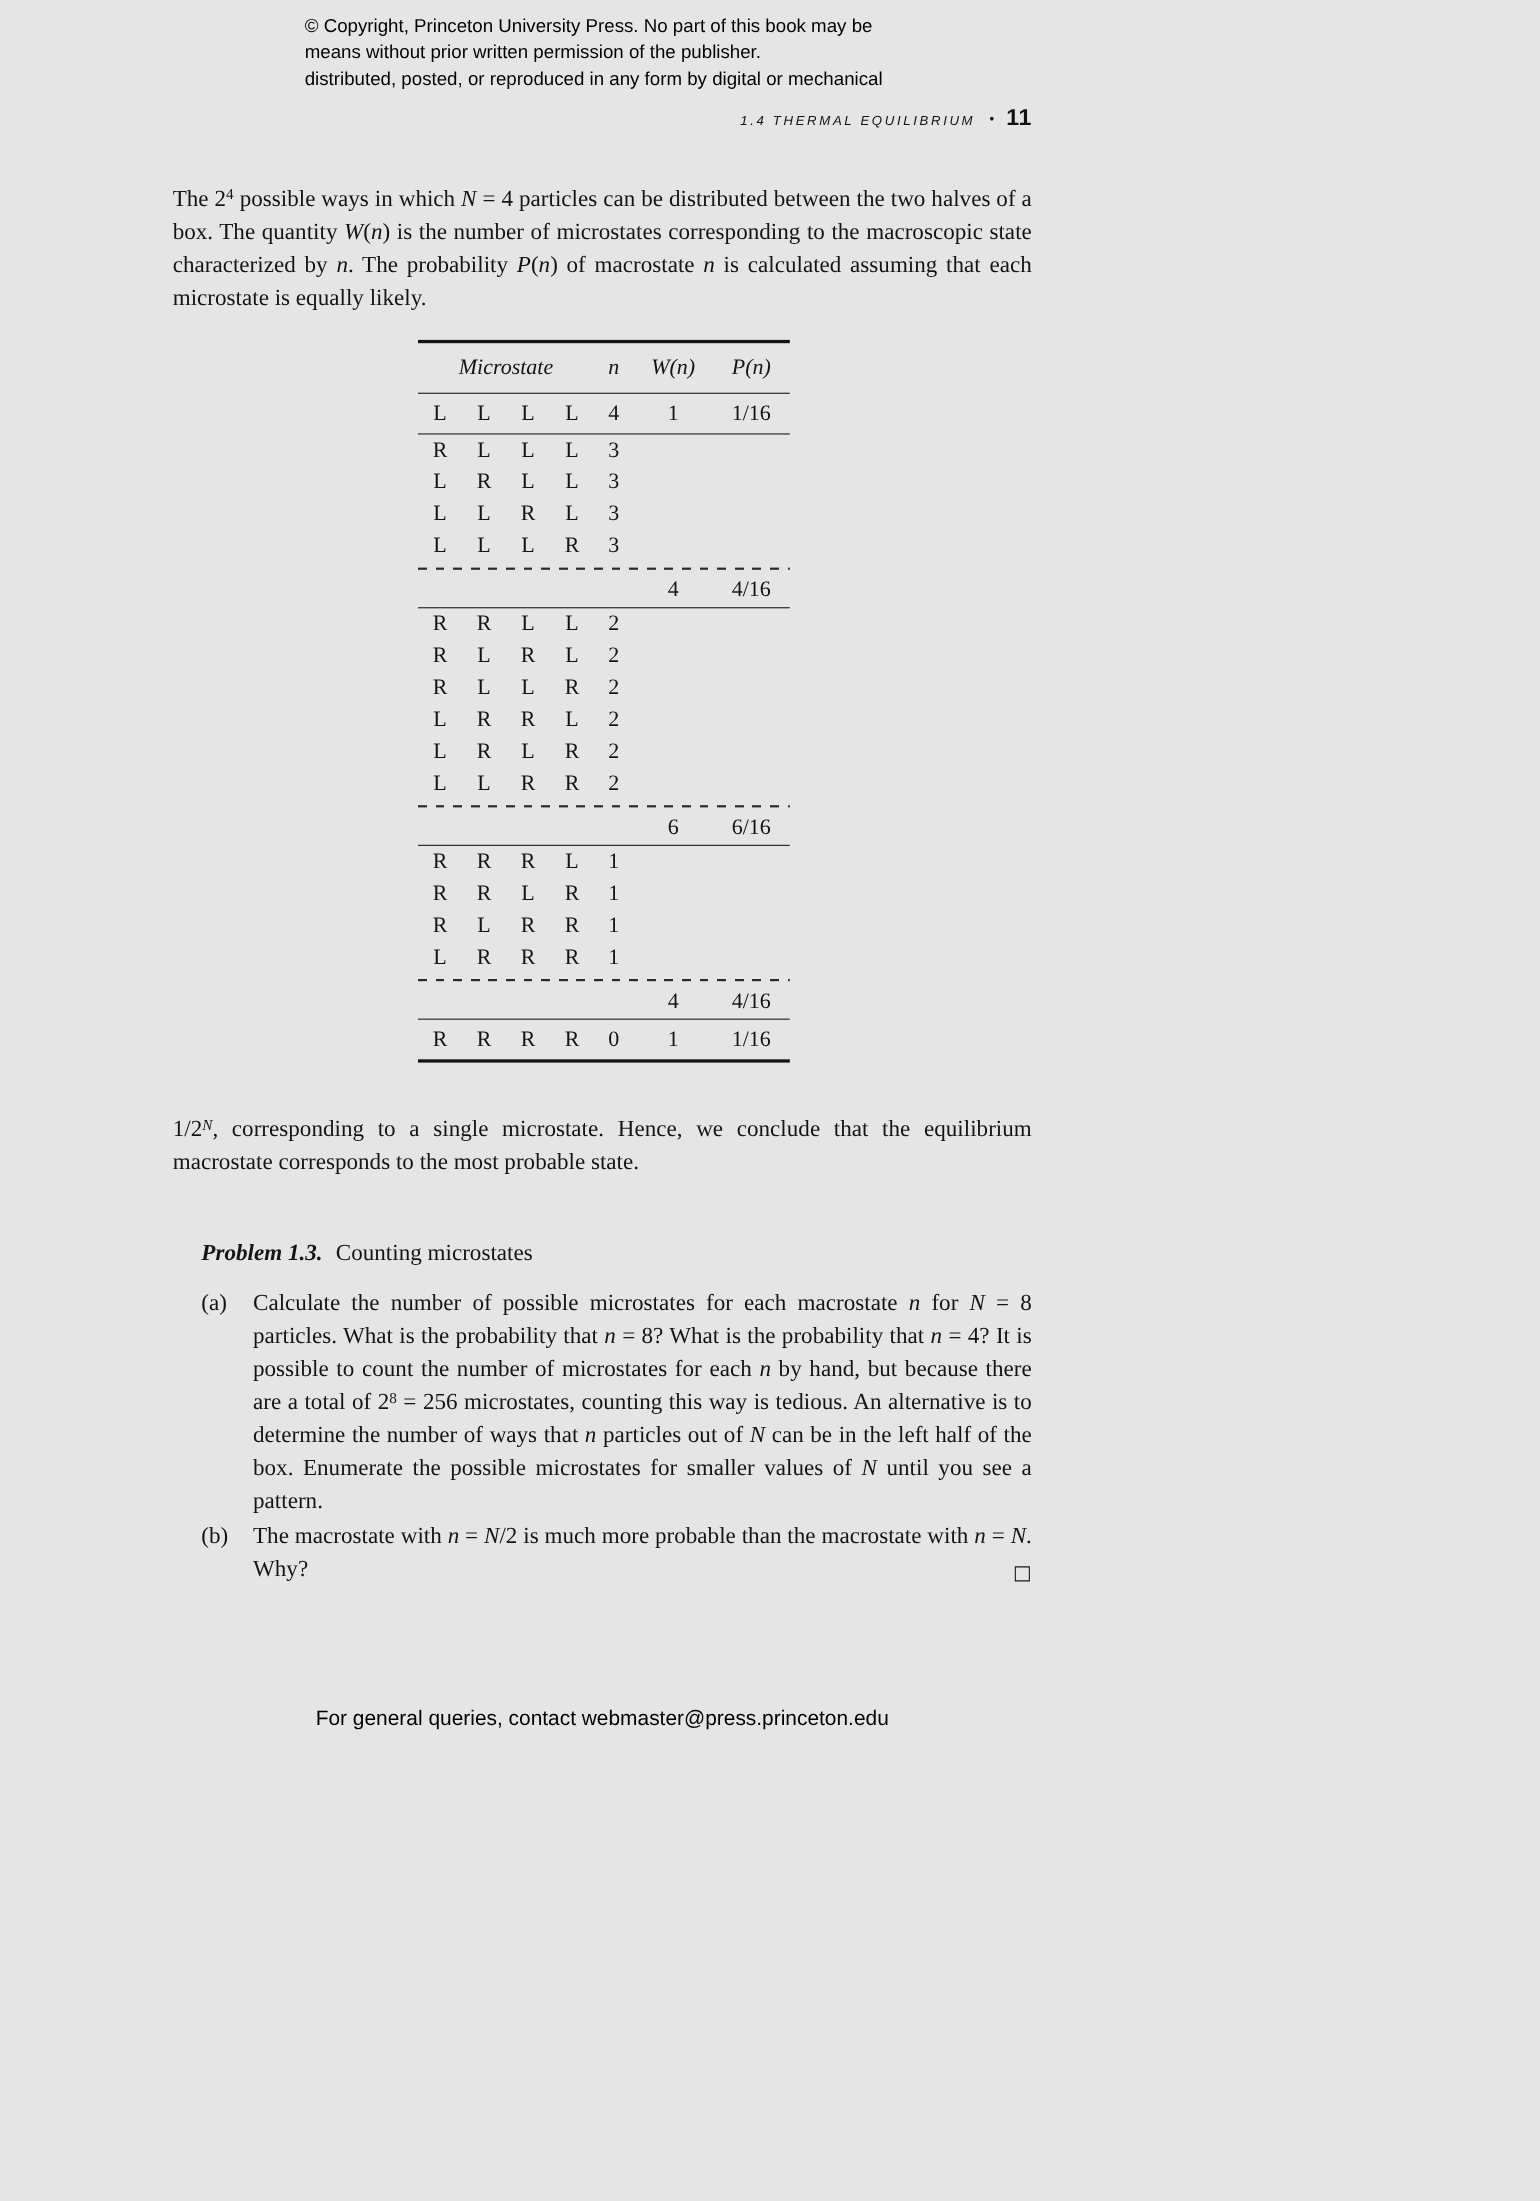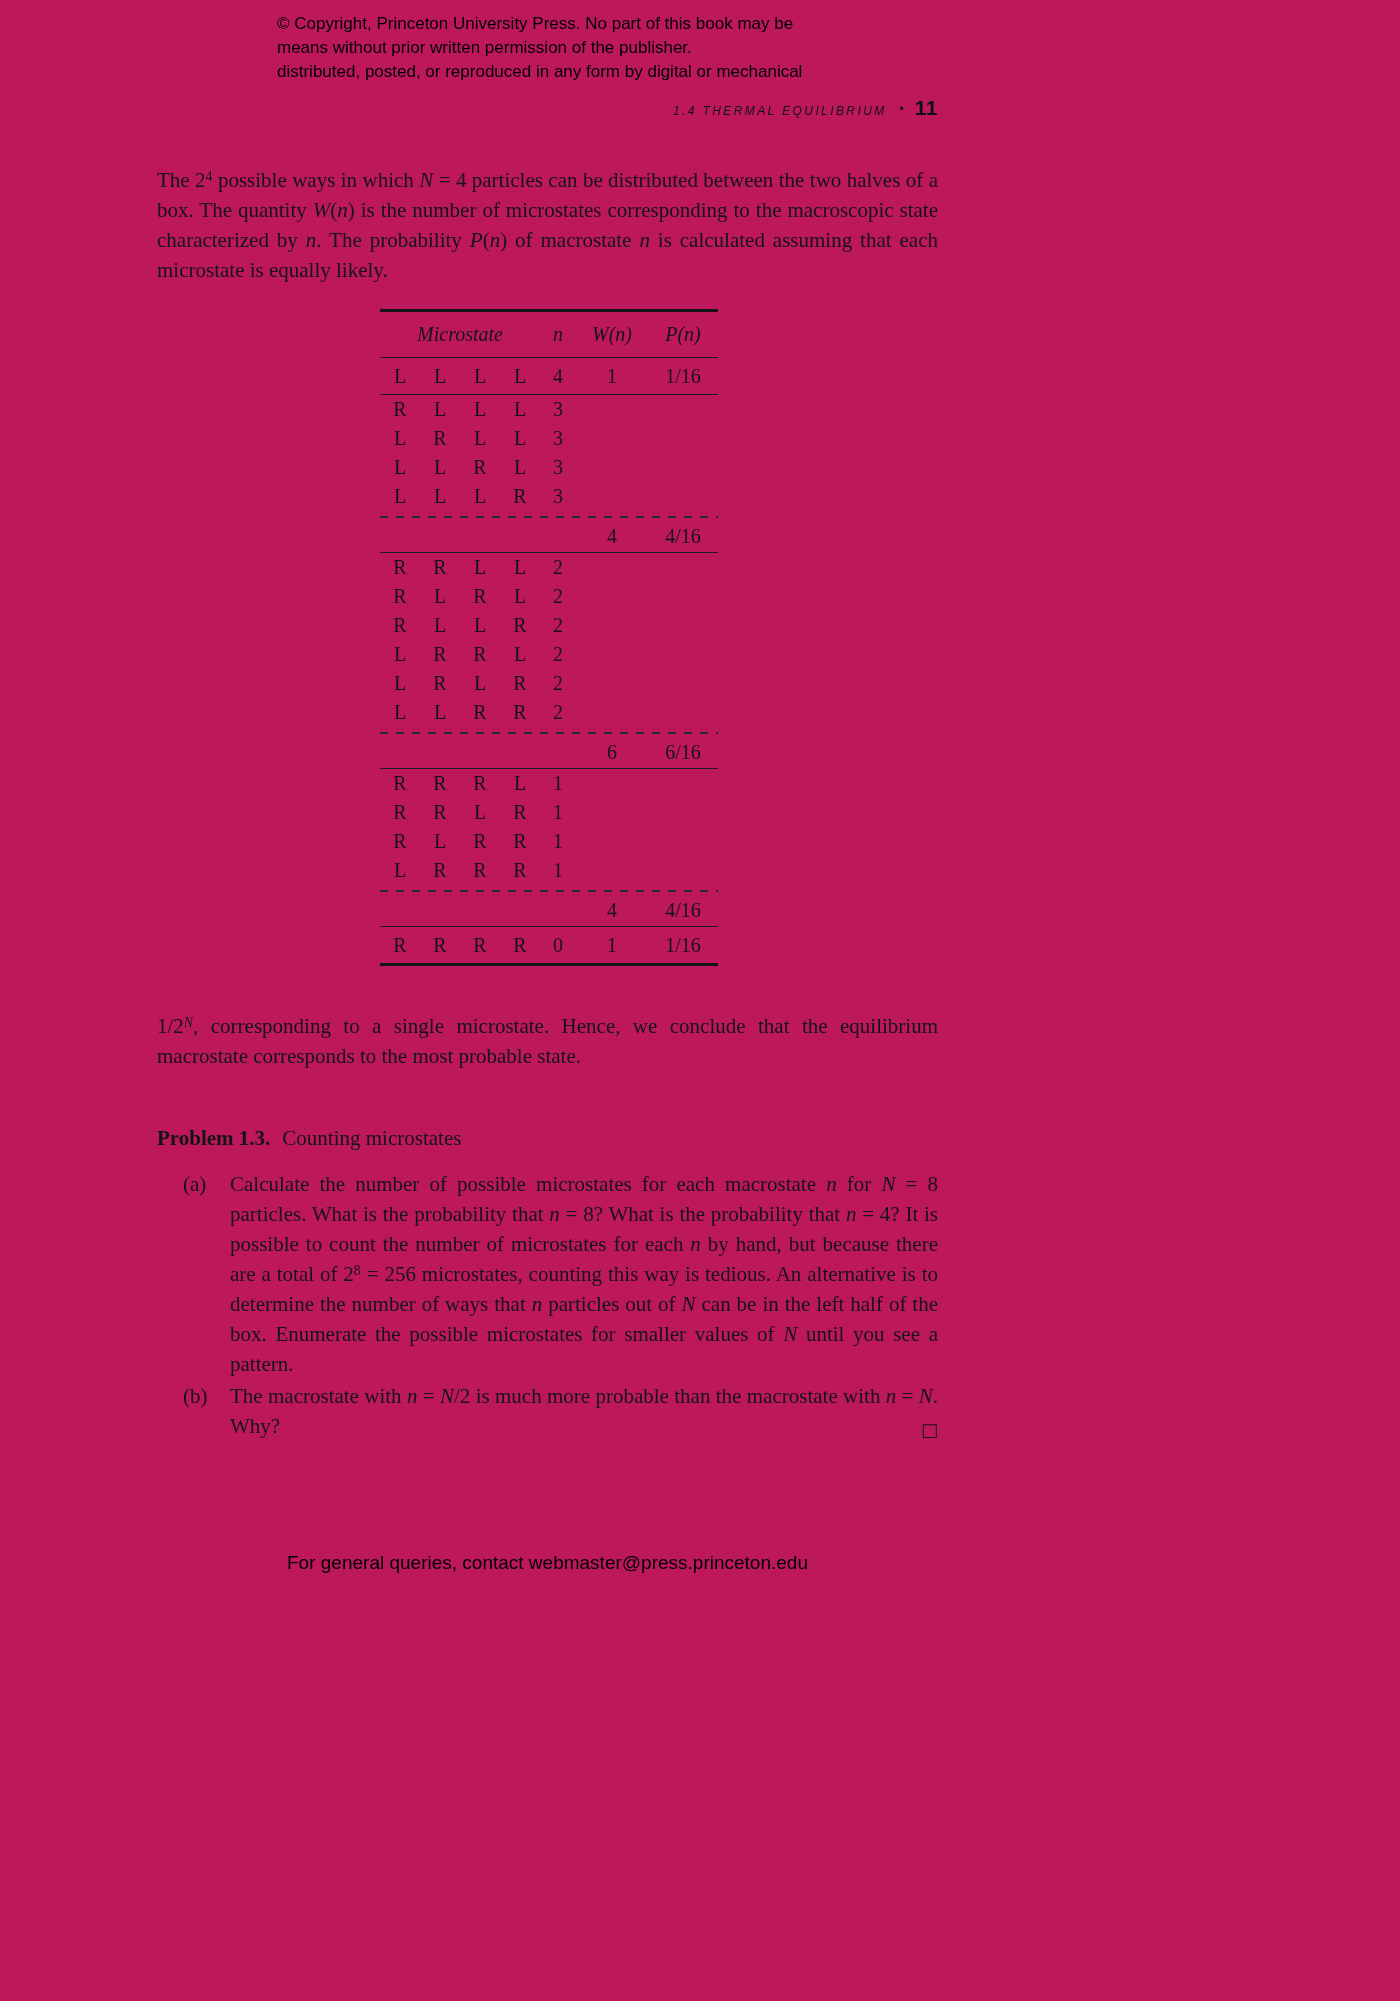--- a/index.html
+++ b/index.html
@@ -1,21 +1,21 @@
 <!DOCTYPE html>
 <html><head>
 <meta charset="utf-8">
 <style>
   * { box-sizing: border-box; }
   html, body { margin: 0; padding: 0; background: #ffffff; }
   .page {
     position: relative;
     width: 1400px;
     height: 2001px;
-    background: #be185d;
+    background: #e5e5e5;
     font-family: "Liberation Serif", "DejaVu Serif", serif;
     color: #141414;
     overflow: hidden;
   }
   p { margin: 0; }
 
   
   .copyright {
     position: absolute;
     left: 277px;
@@ -73,21 +73,21 @@
     height: 2px;
     margin: 5px 0 2px;
     background: repeating-linear-gradient(90deg, #2b2b2b 0 8px, transparent 8px 16px);
   }
 
   
   .bodypara  { margin-top: 45px; text-align: justify; }
 
   
   .prob-head { margin-top: 52px; }
-  .prob-label { font-weight: bold; margin-right: 12px; }
+  .prob-label { font-weight: bold; font-style: italic; margin-right: 12px; margin-left: 26px; }
   .prob-item { display: flex; position: relative; padding-left: 26px; margin-top: 16px; }
   .prob-item + .prob-item { margin-top: 2px; }
   .prob-item .marker { flex: 0 0 47px; }
   .prob-item .itext  { flex: 1; text-align: justify; }
   .qed {
     position: absolute;
     right: 0;
     bottom: 2px;
     font-family: "DejaVu Sans", sans-serif;
     font-size: 18px;

